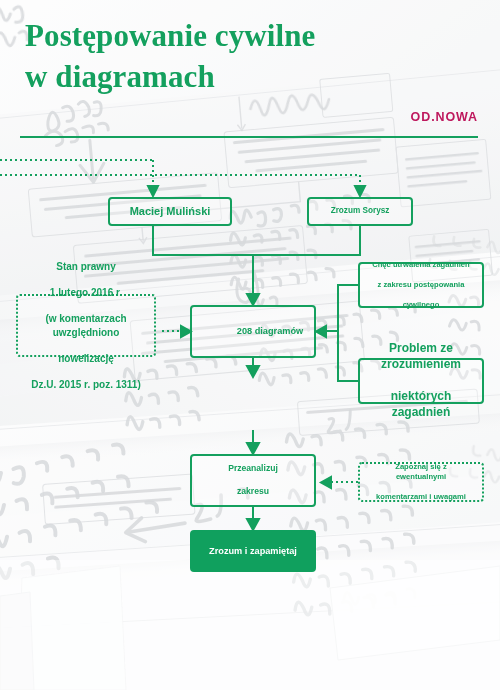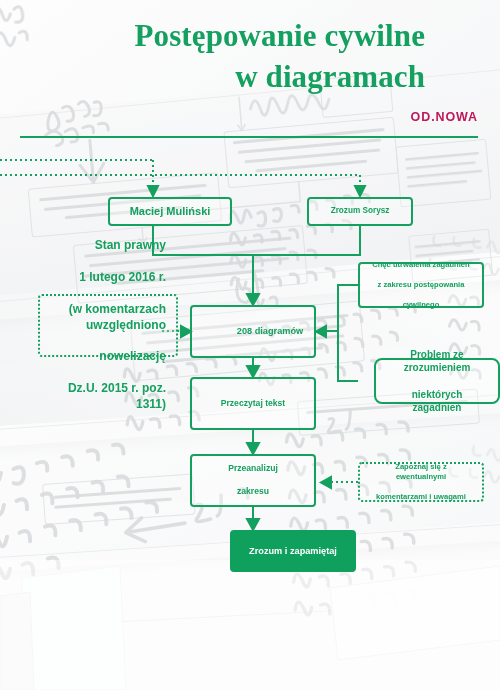--- a/index.html
+++ b/index.html
@@ -17,21 +17,20 @@
   }
 
   
   #bg{position:absolute;inset:0;overflow:hidden;}
   #bg svg{position:absolute;top:0;left:0;}
 
   
   #titleblock{
     position:absolute;left:0;top:0;width:500px;height:150px;
     z-index:6;
-    text-align:right;
   }
   #title{
     position:absolute;left:25px;top:16px;width:400px;
     font-family:"Liberation Serif", serif;
     font-weight:700;
     font-size:31px;
     line-height:1.32;
     color:#14a05e;
     letter-spacing:.1px;
   }
@@ -74,28 +73,28 @@
   }
   .node.filled{
     background:#10a05e;
     border-color:#10a05e;
     color:#ffffff;
   }
 
   
   #n-author1 {left:108px; top:197px; width:124px; height:29px; font-size:11px;}
   #n-author2 {left:307px; top:197px; width:106px; height:29px; font-size:8.2px;}
-  #n-legal   {left:38px;  top:294px; width:140px; height:63px; font-size:12px;text-align:right;}
+  #n-legal   {left:16px;  top:294px; width:140px; height:63px; font-size:10px;}
   #n-count   {left:190px; top:305px; width:126px; height:53px; font-size:9.2px;padding-left:34px;}
   #n-want    {left:358px; top:262px; width:126px; height:46px; font-size:7.6px;}
-  #n-problem {left:374px; top:358px; width:126px; height:46px; font-size:10px;border-radius:8px;}
+  #n-problem {left:358px; top:358px; width:126px; height:46px; font-size:12px;}
   #n-read    {left:190px; top:377px; width:126px; height:53px; font-size:8.6px;}
   #n-analyze {left:190px; top:454px; width:126px; height:53px; font-size:8.6px;}
   #n-comment {left:358px; top:462px; width:126px; height:40px; font-size:7.6px;}
-  #n-final   {left:190px; top:530px; width:126px; height:42px; font-size:9.2px;margin-left:40px;}
+  #n-final   {left:190px; top:530px; width:126px; height:42px; font-size:9.2px;}
 </style>
 </head>
 <body>
 
 <div id="cover">
 
   <div id="bg">
     <svg width="500" height="690" viewBox="0 0 500 690" aria-hidden="true">
       <defs>
         <linearGradient id="pg1" x1="0" y1="0" x2="1" y2="1">
@@ -518,23 +517,20 @@
     </span>
   </div>
 
   <div class="node" id="n-problem">
     <span>
       <span>Problem ze zrozumieniem</span><br>
       <span>niektórych zagadnień</span>
     </span>
   </div>
 
-  <div class="node" id="n-read">
-    <span>Przeczytaj tekst</span>
-  </div>
 
   <div class="node" id="n-analyze">
     <span>
       <span>Przeanalizuj</span><br>
       <span>zakresu</span>
     </span>
   </div>
 
   <div class="node dashed" id="n-comment">
     <span>

